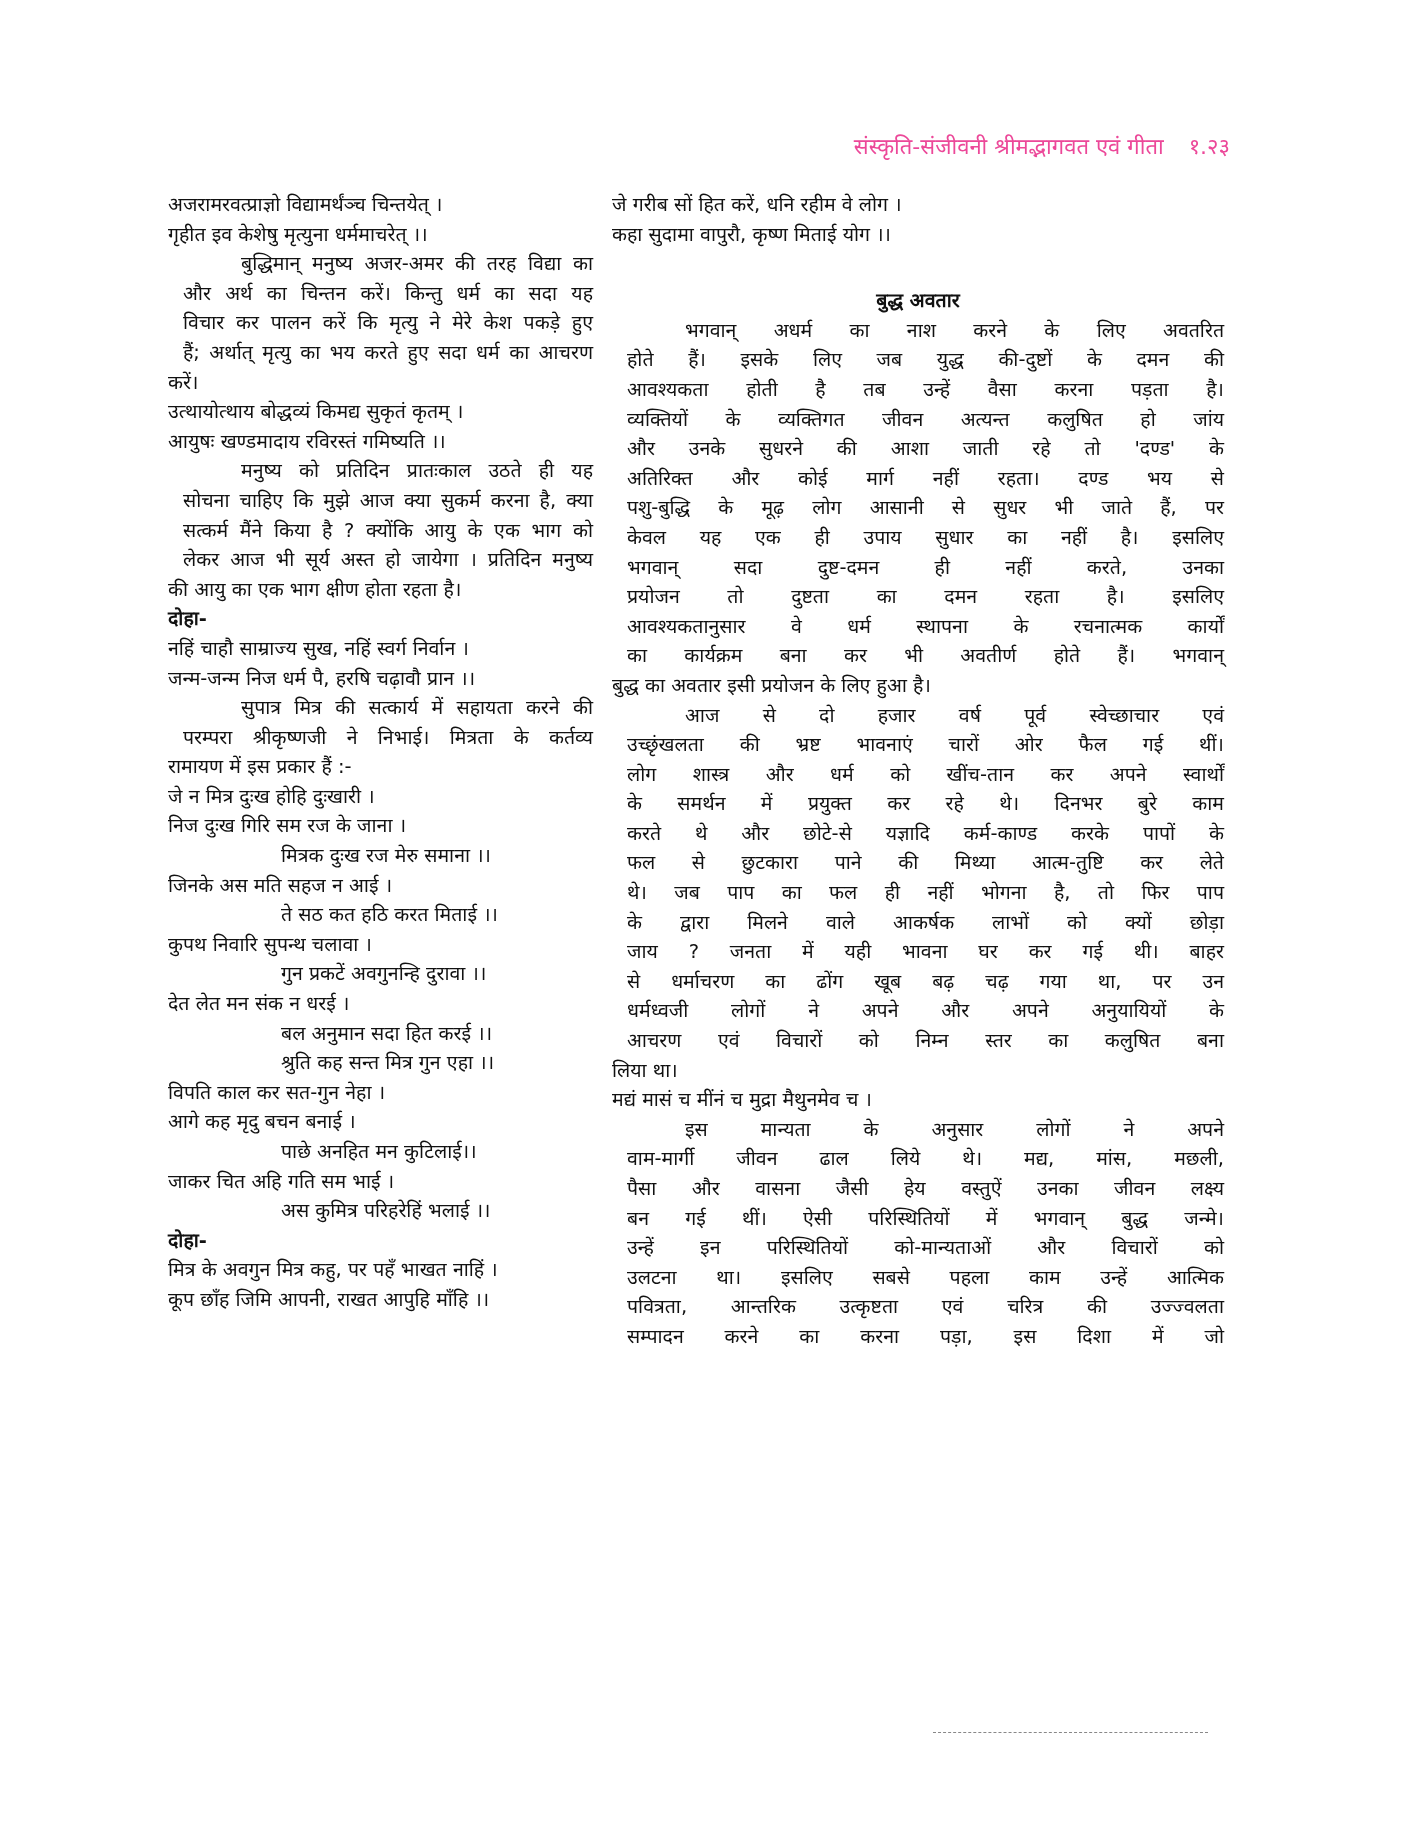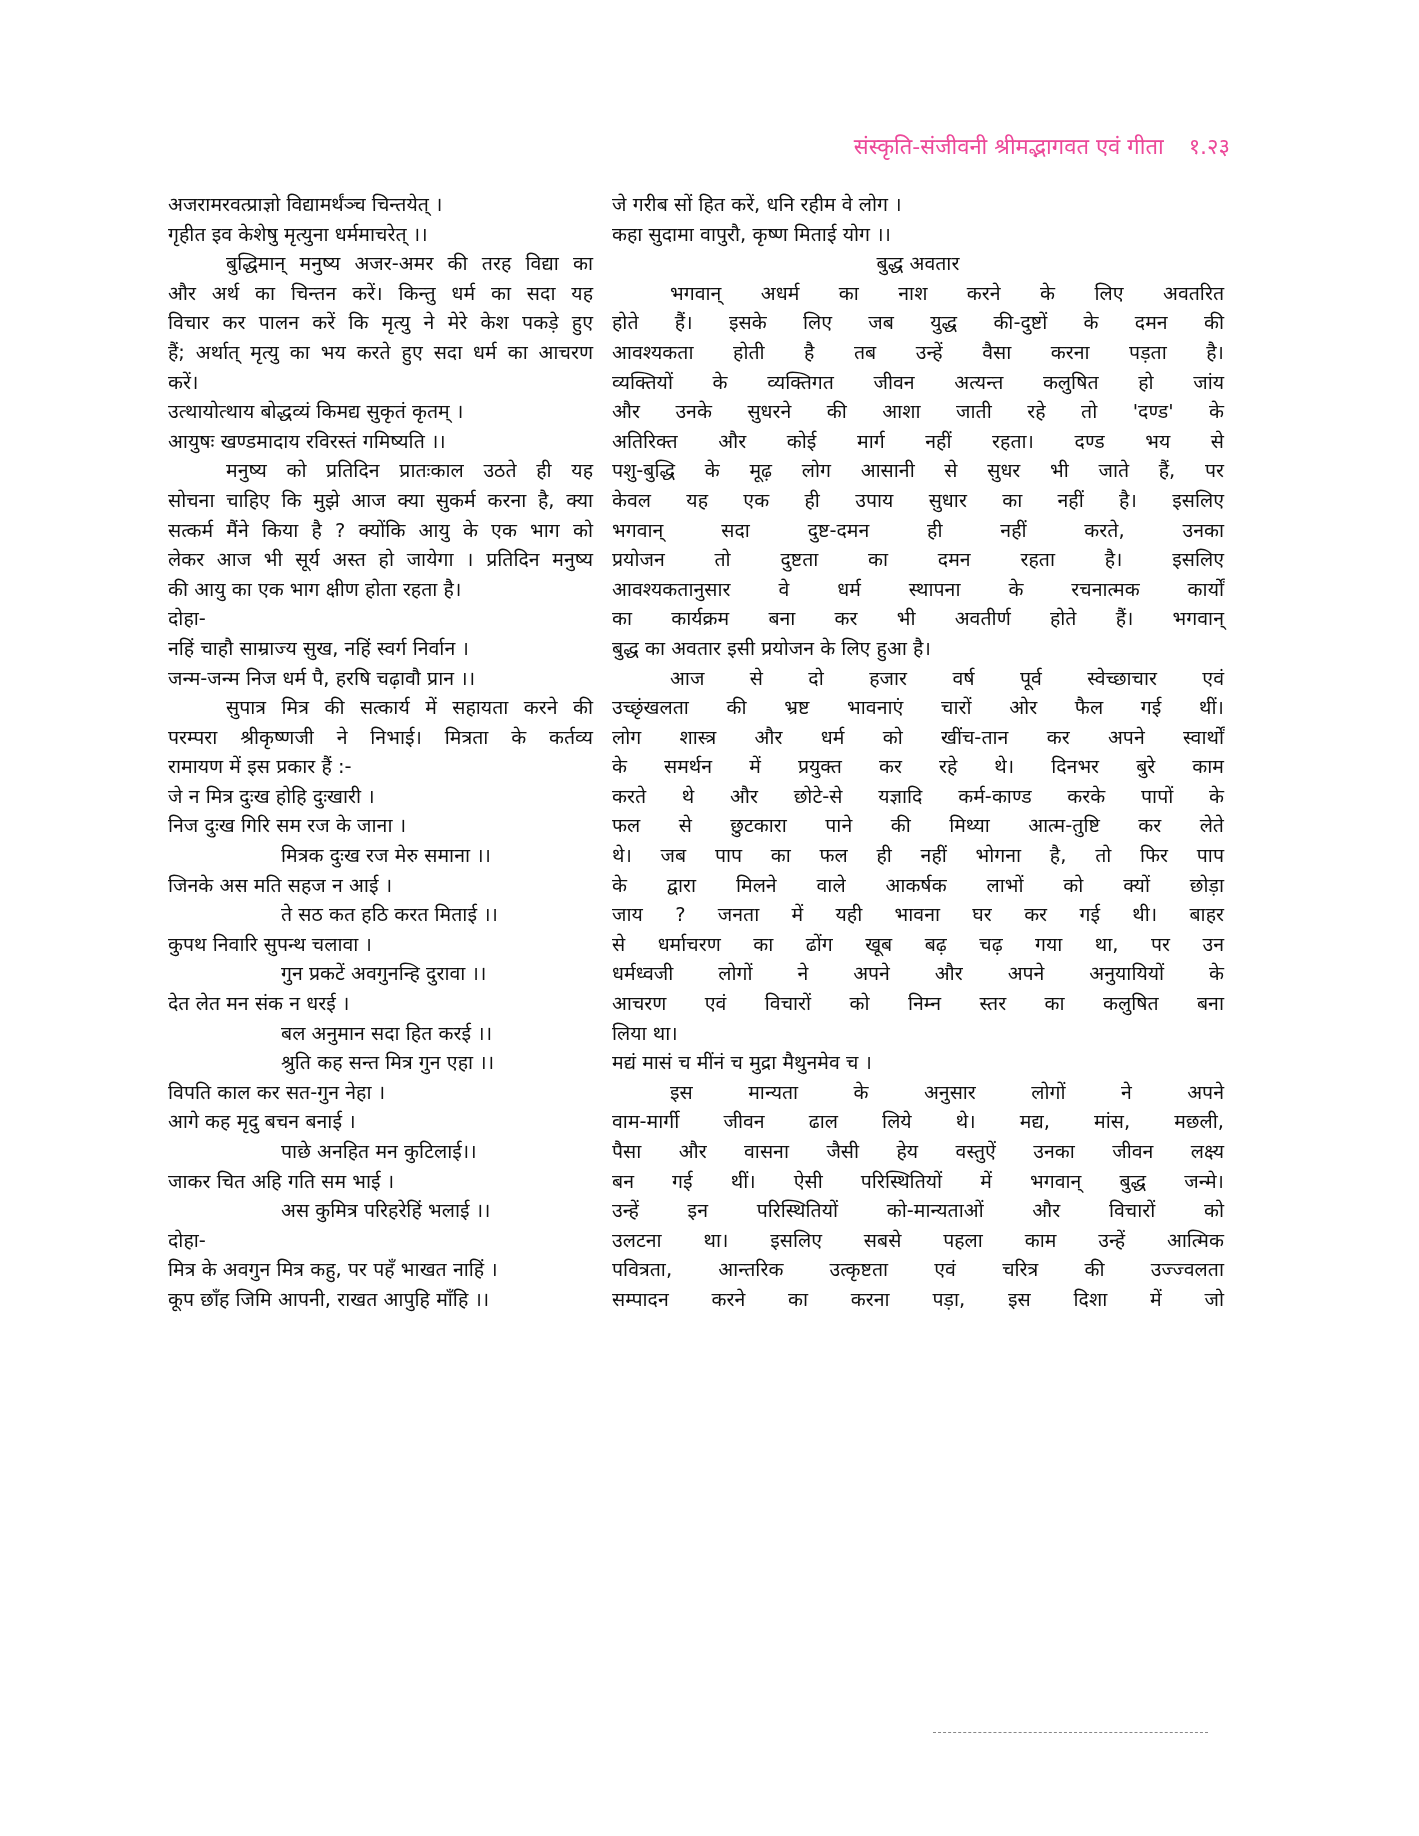--- a/index.html
+++ b/index.html
@@ -7,25 +7,25 @@
          font-family: "DejaVu Sans", sans-serif; color: #111; }
   .header { position: absolute; left: 640px; top: 130px; width: 590px;
             font-size: 22px; text-align: right; white-space: nowrap; color: #ec4899; }
   .header .pno { margin-left: 18px; }
   .col { position: absolute; top: 190px; }
   .col.left { left: 168px; width: 425px; }
   .col.right { left: 612px; width: 612px; }
   .line { height: 29.6px; line-height: 29.6px; font-size: 19.5px; white-space: nowrap;
           overflow: visible; }
   .line.verse { font-weight: normal; font-size: 19.5px; }
-  .line.just { text-align: justify; text-align-last: justify; }
+  .line.just { text-align: justify; text-align-last: justify; margin-left: 15px; }
   .line.indent { text-indent: 58px; }
   .line.half { padding-left: 113px; }
-  .line.center { text-align: center; font-weight: normal; }
-  .line.label { font-weight: normal; }
+  .line.center { text-align: center; font-weight: bold; margin-top: 37px; }
+  .line.label { font-weight: bold; }
   .dashes { position: absolute; left: 933px; top: 1732px; width: 275px; height: 0;
             border-top: 1.5px dashed #888; }
 </style>
 </head>
 <body>
 
 <div class="header">
   <span>संस्कृति-संजीवनी श्रीमद्भागवत एवं गीता</span>
   <span class="pno">१.२३</span>
 </div>

